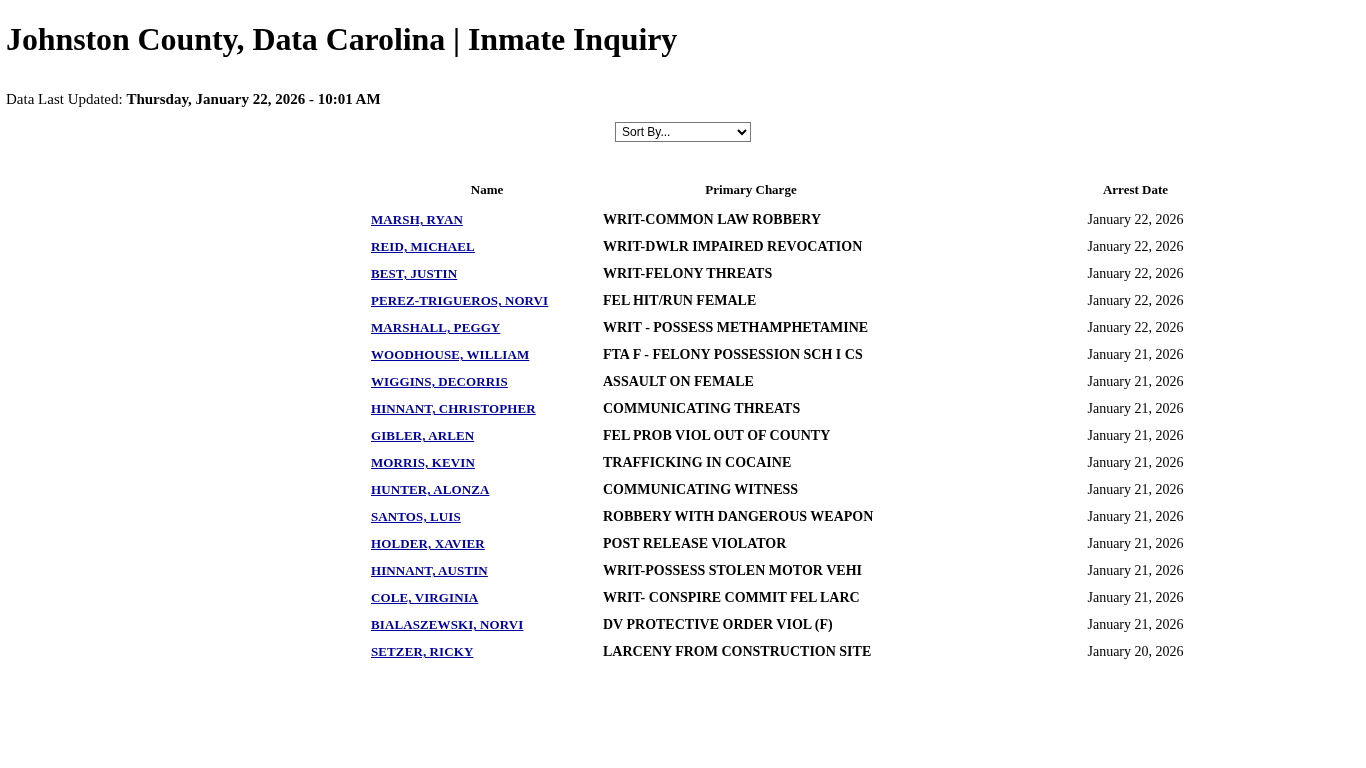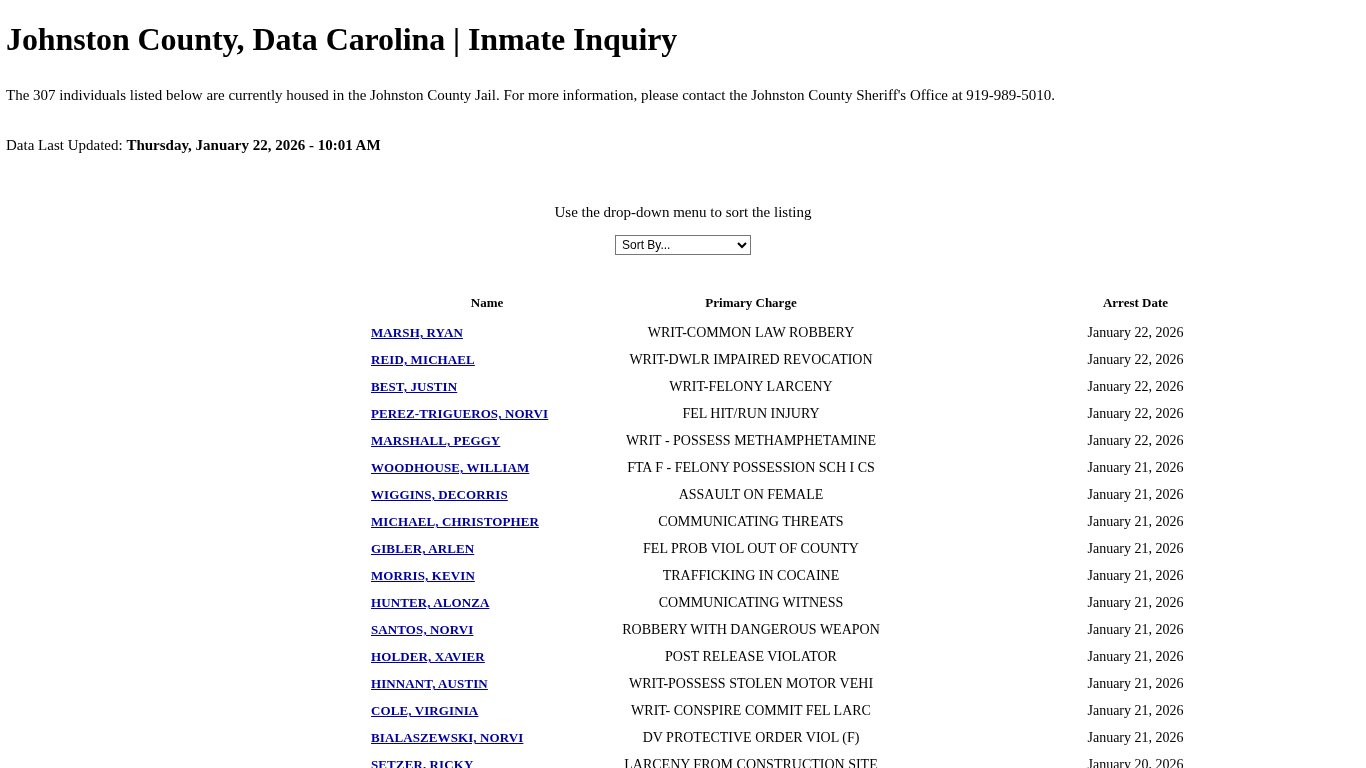--- a/index.html
+++ b/index.html
@@ -87,45 +87,43 @@
   col.c-pad  { width: 365px; }
   col.c-name { width: 232px; }
   col.c-chg  { width: 296px; }
   col.c-date { width: 473px; }
 
   th.th-name { text-align: center; padding-left: 0; }
   th.th-chg  { text-align: center; }
   th.th-date { text-align: center; padding-right: 183px; }
 
   td.td-name { text-align: left; margin-left: 24px; }
-  td.td-chg  { text-align: center; }
+  td.td-chg  { text-align: left; font-weight: bold; }
   td.td-date { text-align: center; padding-right: 183px; }
 
   td.td-name a {
     color: #00009f;
     text-decoration: underline;
     font-weight: bold;
     font-size: 13px;
     letter-spacing: 0.1px;
   }
 </style>
 </head>
 <body>
 
 <div class="page">
 
   <h1 class="page-title">Johnston County, Data Carolina | Inmate Inquiry</h1>
 
-  <p class="intro">The 307 individuals listed below are currently housed in the Johnston County Jail. For more information, please contact the Johnston County Sheriff's Office at 919-989-5010.</p>
 
   <p class="updated">
     <span>Data Last Updated: </span><span class="stamp">Thursday, January 22, 2026 - 10:01 AM</span>
   </p>
 
-  <p class="sort-hint">Use the drop-down menu to sort the listing</p>
 
   <div class="select-wrap">
     <select class="sort-select"><option>Sort By...</option></select>
   </div>
 
   <table class="inmate-table">
     <colgroup>
       <col class="c-pad">
         <col class="c-name">
         <col class="c-chg">
@@ -148,27 +146,27 @@
         </tr>
         <tr>
           <td></td>
           <td class="td-name"><a href="#">REID, MICHAEL</a></td>
           <td class="td-chg">WRIT-DWLR IMPAIRED REVOCATION</td>
           <td class="td-date">January 22, 2026</td>
         </tr>
         <tr>
           <td></td>
           <td class="td-name"><a href="#">BEST, JUSTIN</a></td>
-          <td class="td-chg">WRIT-FELONY LARCENY</td>
+          <td class="td-chg">WRIT-FELONY THREATS</td>
           <td class="td-date">January 22, 2026</td>
         </tr>
         <tr>
           <td></td>
           <td class="td-name"><a href="#">PEREZ-TRIGUEROS, NORVI</a></td>
-          <td class="td-chg">FEL HIT/RUN INJURY</td>
+          <td class="td-chg">FEL HIT/RUN FEMALE</td>
           <td class="td-date">January 22, 2026</td>
         </tr>
         <tr>
           <td></td>
           <td class="td-name"><a href="#">MARSHALL, PEGGY</a></td>
           <td class="td-chg">WRIT - POSSESS METHAMPHETAMINE</td>
           <td class="td-date">January 22, 2026</td>
         </tr>
         <tr>
           <td></td>
@@ -177,21 +175,21 @@
           <td class="td-date">January 21, 2026</td>
         </tr>
         <tr>
           <td></td>
           <td class="td-name"><a href="#">WIGGINS, DECORRIS</a></td>
           <td class="td-chg">ASSAULT ON FEMALE</td>
           <td class="td-date">January 21, 2026</td>
         </tr>
         <tr>
           <td></td>
-          <td class="td-name"><a href="#">MICHAEL, CHRISTOPHER</a></td>
+          <td class="td-name"><a href="#">HINNANT, CHRISTOPHER</a></td>
           <td class="td-chg">COMMUNICATING THREATS</td>
           <td class="td-date">January 21, 2026</td>
         </tr>
         <tr>
           <td></td>
           <td class="td-name"><a href="#">GIBLER, ARLEN</a></td>
           <td class="td-chg">FEL PROB VIOL OUT OF COUNTY</td>
           <td class="td-date">January 21, 2026</td>
         </tr>
         <tr>
@@ -201,21 +199,21 @@
           <td class="td-date">January 21, 2026</td>
         </tr>
         <tr>
           <td></td>
           <td class="td-name"><a href="#">HUNTER, ALONZA</a></td>
           <td class="td-chg">COMMUNICATING WITNESS</td>
           <td class="td-date">January 21, 2026</td>
         </tr>
         <tr>
           <td></td>
-          <td class="td-name"><a href="#">SANTOS, NORVI</a></td>
+          <td class="td-name"><a href="#">SANTOS, LUIS</a></td>
           <td class="td-chg">ROBBERY WITH DANGEROUS WEAPON</td>
           <td class="td-date">January 21, 2026</td>
         </tr>
         <tr>
           <td></td>
           <td class="td-name"><a href="#">HOLDER, XAVIER</a></td>
           <td class="td-chg">POST RELEASE VIOLATOR</td>
           <td class="td-date">January 21, 2026</td>
         </tr>
         <tr>

